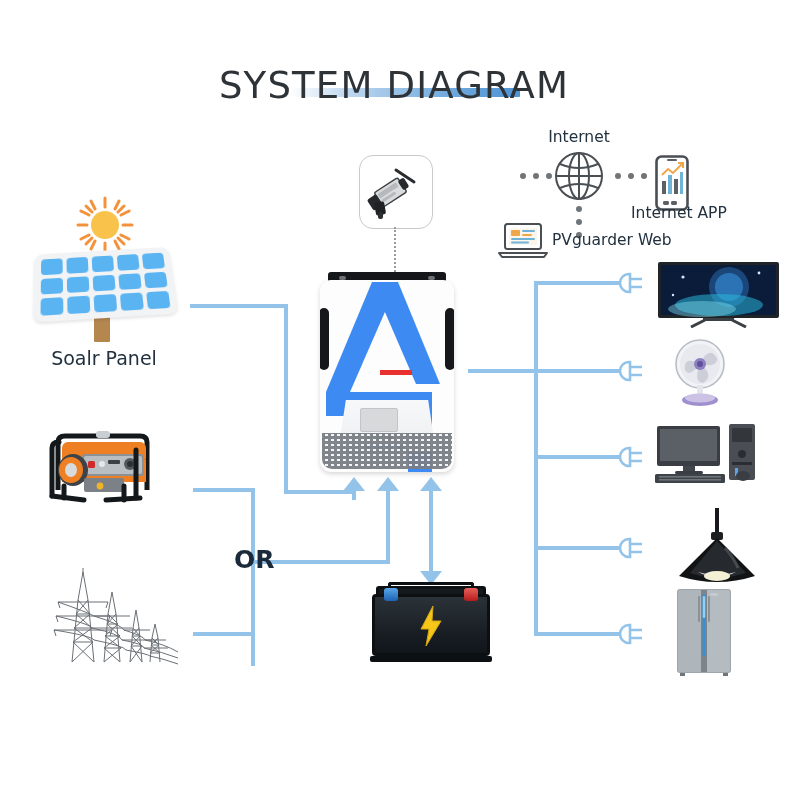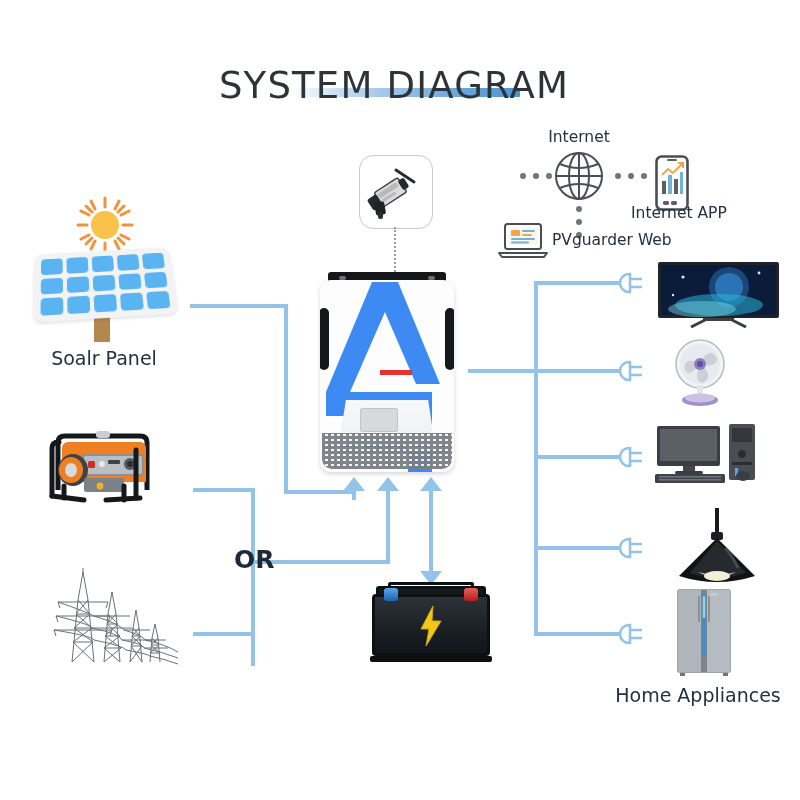--- a/index.html
+++ b/index.html
@@ -511,15 +511,14 @@
     <rect x="25" y="2" width="6" height="82" fill="#7d848a"></rect>
     <rect x="26.5" y="6" width="3" height="62" rx="1.5" fill="#3a8fd4"></rect>
     <rect x="26.8" y="8" width="2.4" height="22" rx="1.2" fill="#8fd0f5"></rect>
     <rect x="22" y="8" width="2" height="26" rx="1" fill="#8a9197"></rect>
     <rect x="32" y="8" width="2" height="26" rx="1" fill="#8a9197"></rect>
     <rect x="34" y="5" width="8" height="3" rx="1.5" fill="#c9ced3" opacity="0.8"></rect>
     <rect x="4" y="85" width="5" height="3" fill="#6e747a"></rect>
     <rect x="47" y="85" width="5" height="3" fill="#6e747a"></rect>
   </svg>
 
-  <div class="lbl" style="left:598px;top:684px;width:200px;">Home Appliances</div>
 
 </div>
 
 </body></html>

